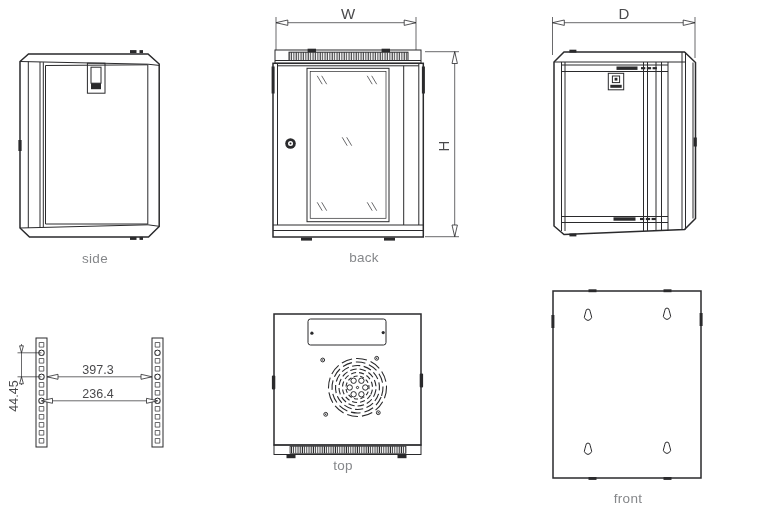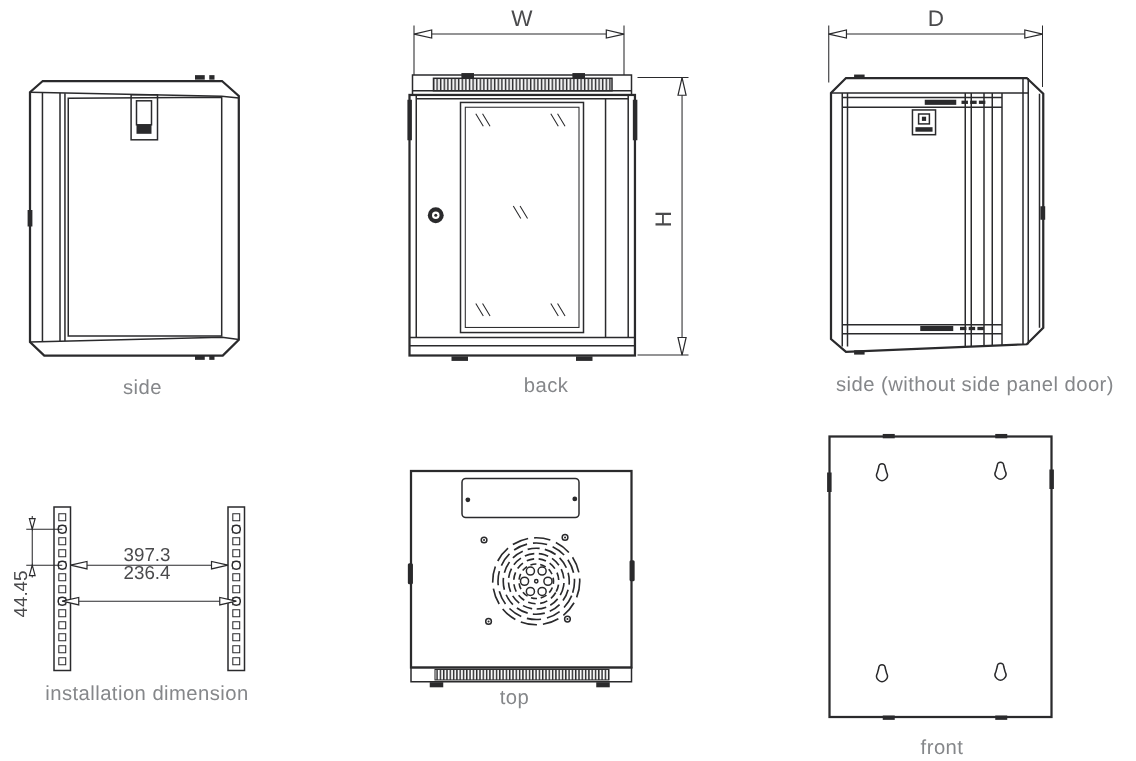--- a/index.html
+++ b/index.html
@@ -149,21 +149,20 @@
       <rect class="dk" x="614.6" y="77.8" width="2.8" height="2.8"></rect>
       <rect class="dk" x="610.3" y="84.8" width="11.4" height="3"></rect>
     </g>
     <g>
       <rect class="dk" x="569.4" y="49.7" width="7" height="2.9"></rect>
       <rect class="dk" x="569.4" y="233.5" width="7" height="2.9"></rect>
       <rect class="dk" x="693.6" y="137.5" width="3.2" height="9"></rect>
     </g>
   </svg>
   <span class="dimletter" style="left:624px;top:13px">D</span>
-  <span class="cap" style="left:650px;top:256px">side (without side panel door)</span>
 
   <svg class="view-svg" style="left:5px;top:330px" width="180" height="126" viewBox="5 330 180 126">
     <g>
       <rect class="ln" x="36" y="338" width="11" height="109"></rect>
       <path class="tn" d="M39.2,342.5h4.6v4.6h-4.6z M39.2,350.5h4.6v4.6h-4.6z M39.2,358.5h4.6v4.6h-4.6z M39.2,366.5h4.6v4.6h-4.6z M39.2,374.5h4.6v4.6h-4.6z M39.2,382.5h4.6v4.6h-4.6z M39.2,390.5h4.6v4.6h-4.6z M39.2,398.5h4.6v4.6h-4.6z M39.2,406.5h4.6v4.6h-4.6z M39.2,414.5h4.6v4.6h-4.6z M39.2,422.5h4.6v4.6h-4.6z M39.2,430.5h4.6v4.6h-4.6z M39.2,438.5h4.6v4.6h-4.6z"></path>
       <circle class="wh" cx="41.5" cy="352.8" r="2.7"></circle>
       <circle class="wh" cx="41.5" cy="376.8" r="2.7"></circle>
       <circle class="wh" cx="41.5" cy="400.8" r="2.7"></circle>
     </g>
     <g>
@@ -184,23 +183,22 @@
       <path class="ar" d="M47,376.8 L58,374.3 L58,379.3 Z"></path>
       <path class="ar" d="M152,376.8 L141,374.3 L141,379.3 Z"></path>
     </g>
     <g>
       <path class="tn" d="M41.5,400.8 H157.5"></path>
       <path class="ar" d="M41.5,400.8 L52.5,398.3 L52.5,403.3 Z"></path>
       <path class="ar" d="M157.5,400.8 L146.5,398.3 L146.5,403.3 Z"></path>
     </g>
   </svg>
   <span class="dimnum" style="left:98px;top:370px">397.3</span>
-  <span class="dimnum" style="left:98px;top:382px">236.4</span>
+  <span class="dimnum" style="left:98px;top:394px">236.4</span>
   <span class="dimnum rot" style="left:14px;top:396px">44.45</span>
-  <span class="cap" style="left:98px;top:462px">installation dimension</span>
 
   <svg class="view-svg" style="left:263px;top:305px" width="165" height="162" viewBox="263 305 165 162">
     <defs>
       <pattern id="hatchT" width="2.2" height="7" patternUnits="userSpaceOnUse">
         <line class="pl" x1="1" y1="0" x2="1" y2="7"></line>
       </pattern>
     </defs>
     <g>
       <rect class="ln2" x="274" y="314" width="147" height="131"></rect>
     </g>

